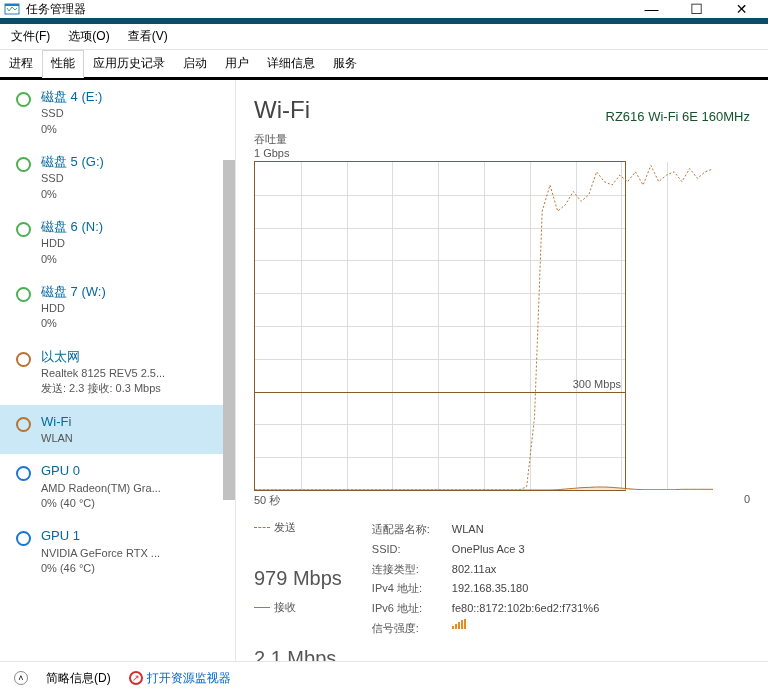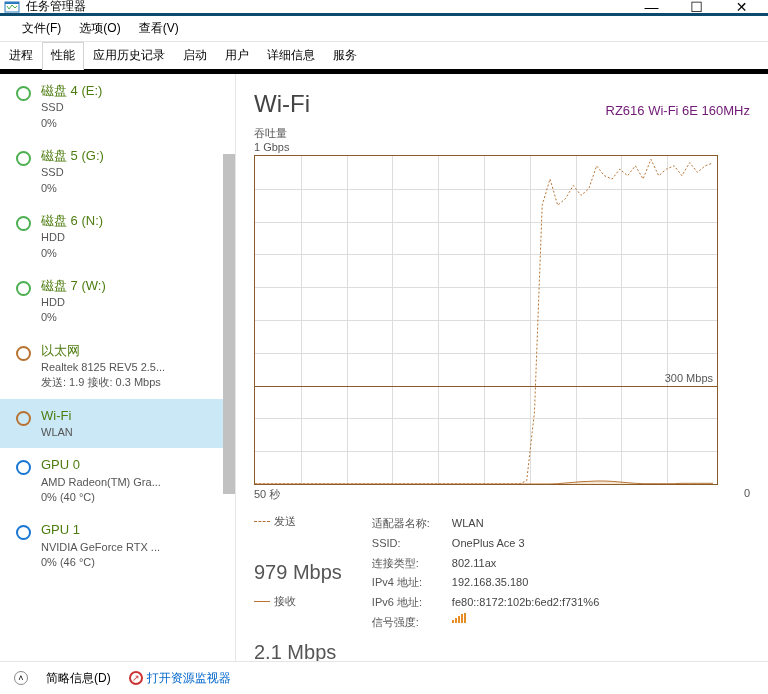--- a/index.html
+++ b/index.html
@@ -1,41 +1,41 @@
 <!DOCTYPE html>
 <html><head>
 <meta charset="utf-8">
 <style>
   * { box-sizing: border-box; margin: 0; padding: 0; }
   body { font-family: "Microsoft YaHei", "Segoe UI", sans-serif; font-size: 12px; color: #000; background: #fff; width: 768px; height: 694px; overflow: hidden; display: flex; flex-direction: column; }
-  .titlebar { height: 16px; display: flex; align-items: center; padding: 0 4px; border-bottom: 3px solid #0c4a6e; }
+  .titlebar { height: 24px; display: flex; align-items: center; padding: 0 4px; border-bottom: 6px solid #0c4a6e; }
   .titlebar .ico { width: 16px; height: 16px; margin-right: 6px; }
   .titlebar .title { flex: 1; font-size: 12px; }
   .titlebar .winbtn { width: 45px; height: 30px; display: flex; align-items: center; justify-content: center; font-size: 14px; color: #000; }
-  .menubar { padding: 2px 20px; display: flex; gap: 14px; border-bottom: 1px solid #e5e5e5; align-items: flex-end; }
+  .menubar { padding: 2px 9px; display: flex; gap: 14px; border-bottom: 1px solid #e5e5e5; align-items: flex-end; }
   .menubar span { font-size: 12px; padding: 2px 2px; }
-  .tabs { display: flex; border-bottom: 5px solid #000000; background: #fff; }
+  .tabs { display: flex; border-bottom: 3px solid #000000; background: #fff; }
   .tab { padding: 4px 8px; font-size: 12px; border: 1px solid transparent; cursor: pointer; }
   .tab.active { background: #fff; border-color: #d4d4d4; border-bottom-color: #fff; margin-bottom: -1px; }
   .content { flex: 1; display: flex; overflow: hidden; }
   .sidebar { width: 236px; border-right: 1px solid #e5e5e5; overflow-y: auto; position: relative; }
   .side-item { padding: 8px 10px 8px 16px; display: flex; gap: 10px; cursor: pointer; align-items: flex-start; }
   .side-item.selected { background: #cbe8f6; }
   .side-icon { width: 15px; height: 15px; border: 2px solid; border-radius: 50%; margin-top: 4px; flex-shrink: 0; }
   .side-text { flex: 1; line-height: 1.4; }
-  .side-text .name { font-size: 13px; color: #4d7c0f; }
+  .side-text .name { font-size: 13px; color: #0369a1; }
   .side-text .sub { font-size: 11px; color: #555; }
   .scrollthumb { position: absolute; right: 0px; top: 80px; width: 12px; height: 340px; background: #c1c1c1; }
   .main { flex: 1; padding: 16px 18px 8px 18px; display: flex; flex-direction: column; overflow: hidden; }
   .main-head { display: flex; justify-content: space-between; align-items: flex-end; margin-bottom: 8px; }
   .main-head h1 { font-size: 24px; font-weight: 400; color: #444; }
-  .main-head .adapter { font-size: 13px; color: #701a75; }
+  .main-head .adapter { font-size: 13px; color: #14532d; }
   .chart-wrap { position: relative; }
   .chart-top { display: flex; justify-content: space-between; font-size: 11px; color: #555; margin-bottom: 2px; flex-direction: column; }
-  .chart { width: 464px; height: 330px; border: 1px solid #8b5a2b; position: relative; background: #fff; }
+  .chart { width: 372px; height: 330px; border: 1px solid #8b5a2b; position: relative; background: #fff; }
   .grid-v, .grid-h { position: absolute; background: #ddd; }
   .grid-v { width: 1px; height: 100%; top: 0; }
   .grid-h { height: 1px; width: 100%; left: 0; }
   .chart svg { position: absolute; top: 0; left: 0; }
   .baseline { position: absolute; top: 222px; width: 100%; height: 1px; border-top: 1px solid #8b5a2b; }
   .baseline-label { position: absolute; right: 4px; top: 208px; font-size: 11px; color: #555; }
   .chart-bottom { display: flex; justify-content: space-between; font-size: 11px; color: #555; margin-top: 2px; }
   .stats { display: flex; gap: 30px; margin-top: 12px; }
   .stat-col .stat { margin-bottom: 10px; }
   .stat .label { font-size: 11px; color: #555; display: flex; align-items: center; gap: 4px; }
@@ -119,21 +119,21 @@
             <div class="name">磁盘 7 (W:)</div>
             <div class="sub">HDD</div>
             <div class="sub">0%</div>
           </div>
         </div>
         <div class="side-item">
           <div class="side-icon" style="border-color: rgb(184, 115, 51);"></div>
           <div class="side-text">
             <div class="name">以太网</div>
             <div class="sub">Realtek 8125 REV5 2.5...</div>
-            <div class="sub">发送: 1.9  接收: 0.3 Mbps</div>
+            <div class="sub">发送: 2.3  接收: 0.3 Mbps</div>
           </div>
         </div>
         <div class="side-item selected">
           <div class="side-icon" style="border-color: rgb(184, 115, 51);"></div>
           <div class="side-text">
             <div class="name">Wi-Fi</div>
             <div class="sub">WLAN</div>
           </div>
         </div>
         <div class="side-item">

